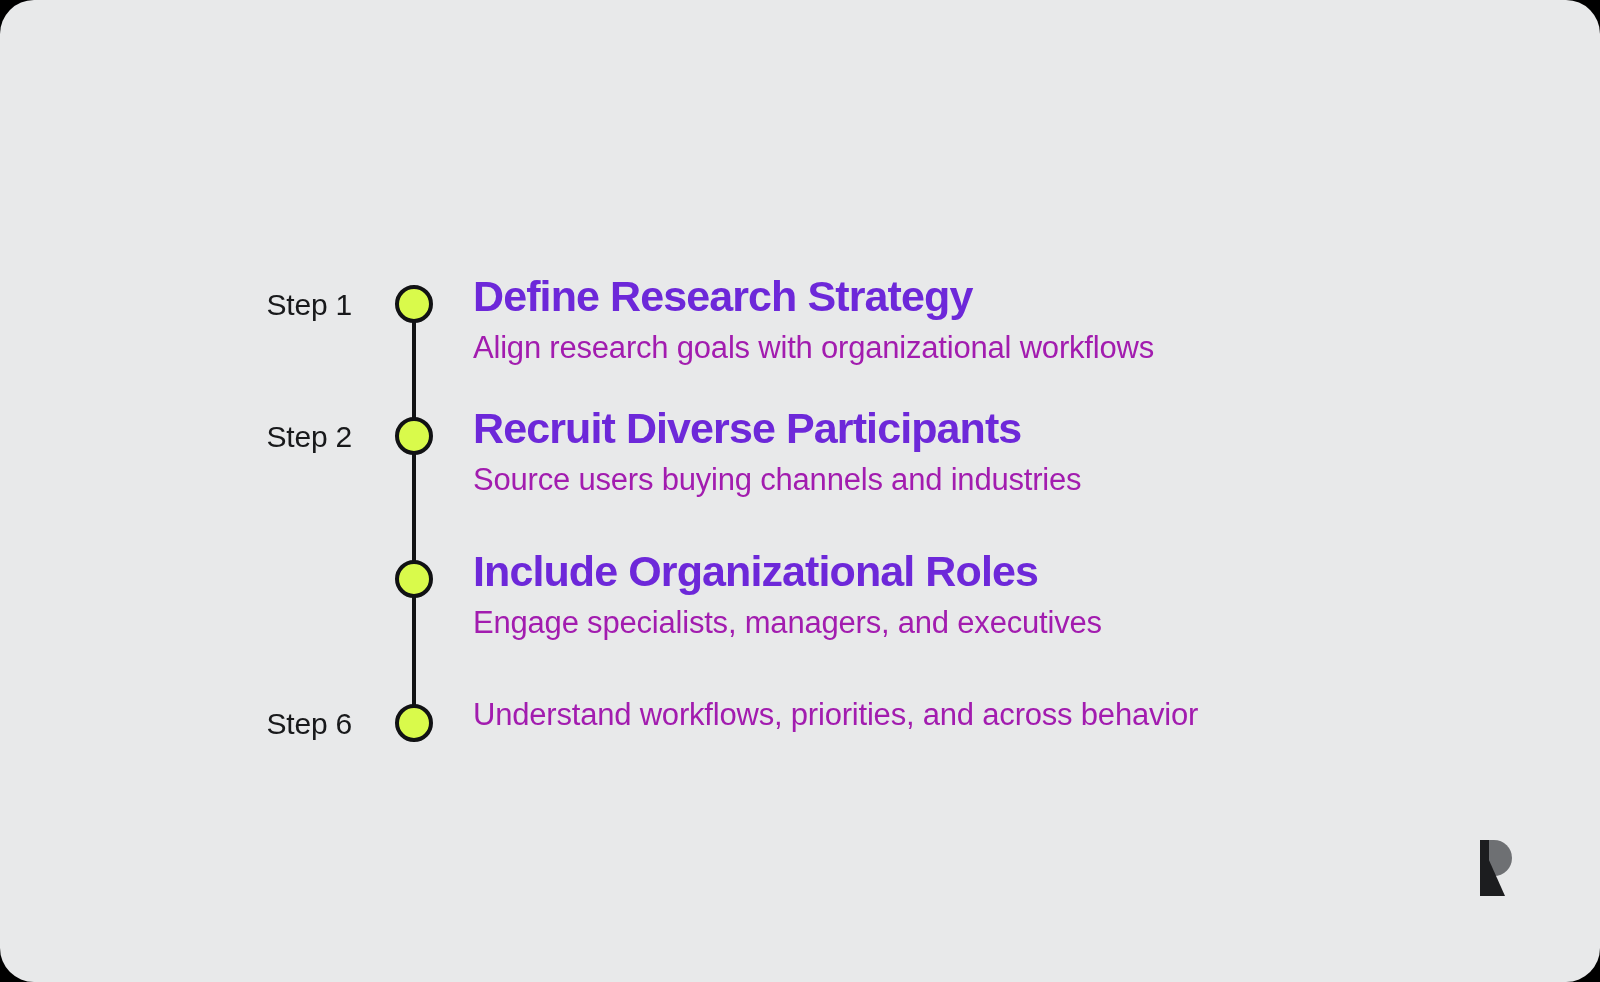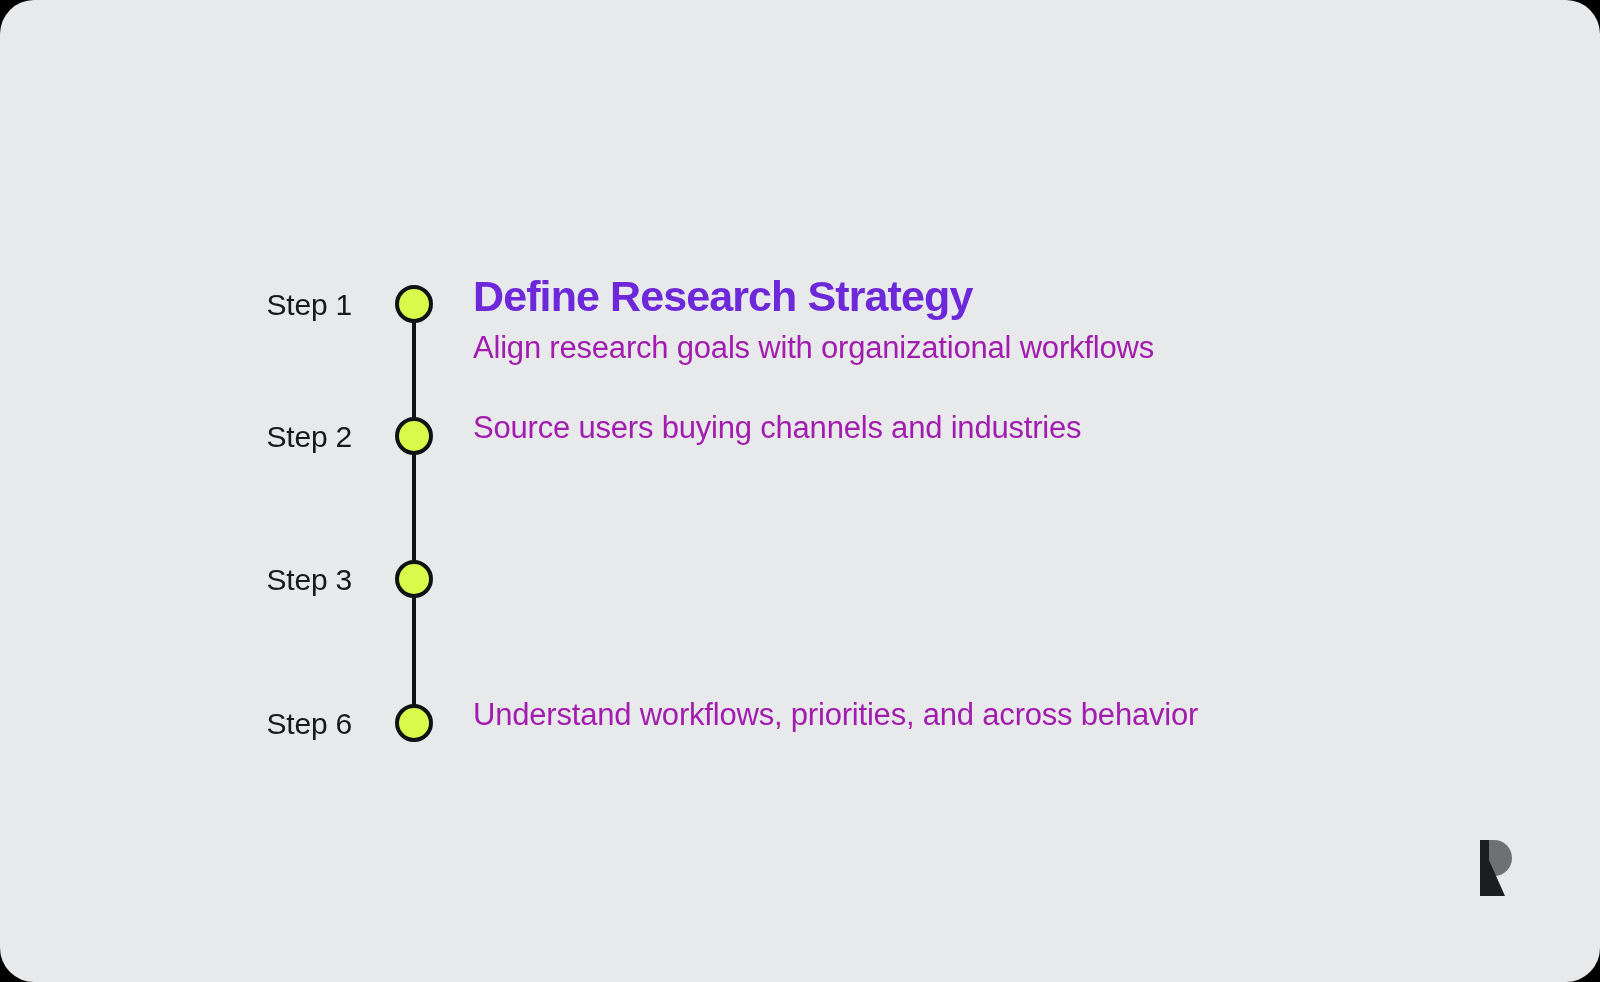--- a/index.html
+++ b/index.html
@@ -144,27 +144,31 @@
       <div class="step-text">
         <div class="step-title">Define Research Strategy</div>
         <div class="step-desc">Align research goals with organizational workflows</div>
       </div>
     </div>
 
     <div class="step-row r1">
       <div class="step-label">Step 2</div>
       <div class="dot"></div>
       <div class="step-text">
+        <div class="step-title">Recruit Diverse Participants</div>
         <div class="step-desc">Source users buying channels and industries</div>
       </div>
     </div>
 
     <div class="step-row r2">
-      <div class="step-label">Step 3</div>
       <div class="dot"></div>
+      <div class="step-text">
+        <div class="step-title">Include Organizational Roles</div>
+        <div class="step-desc">Engage specialists, managers, and executives</div>
+      </div>
     </div>
 
     <div class="step-row r3">
       <div class="step-label">Step 6</div>
       <div class="dot"></div>
       <div class="step-text">
         <div class="step-desc">Understand workflows, priorities, and across behavior</div>
       </div>
     </div>
 

